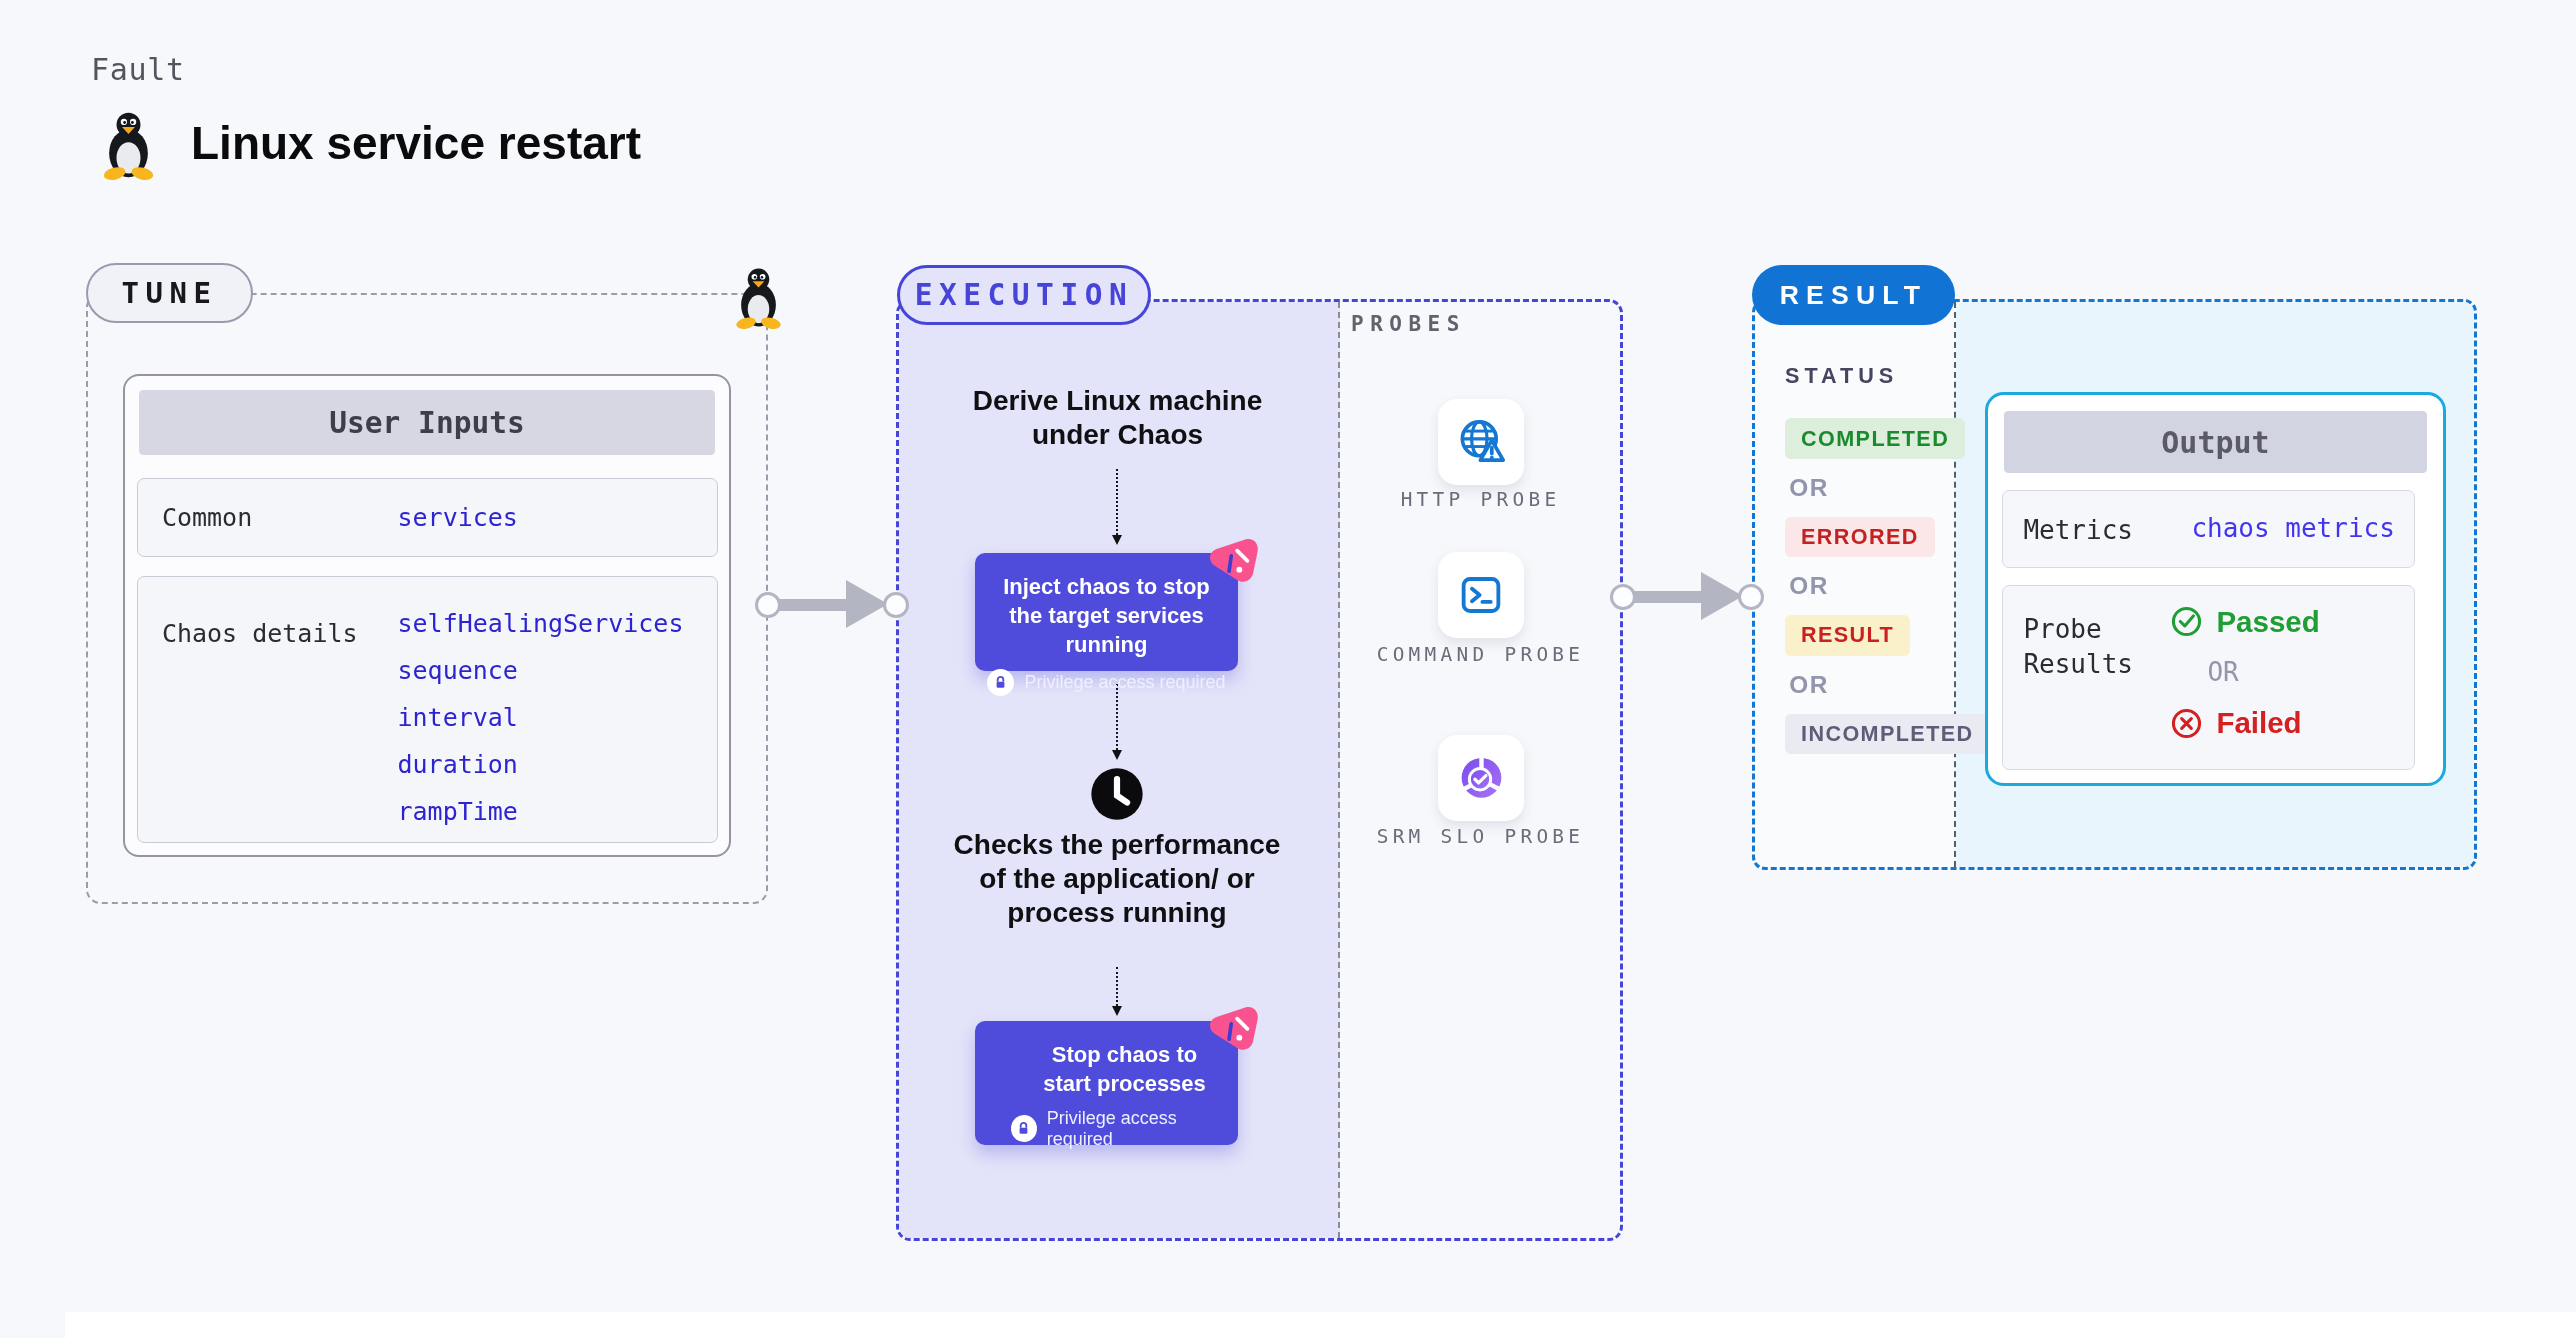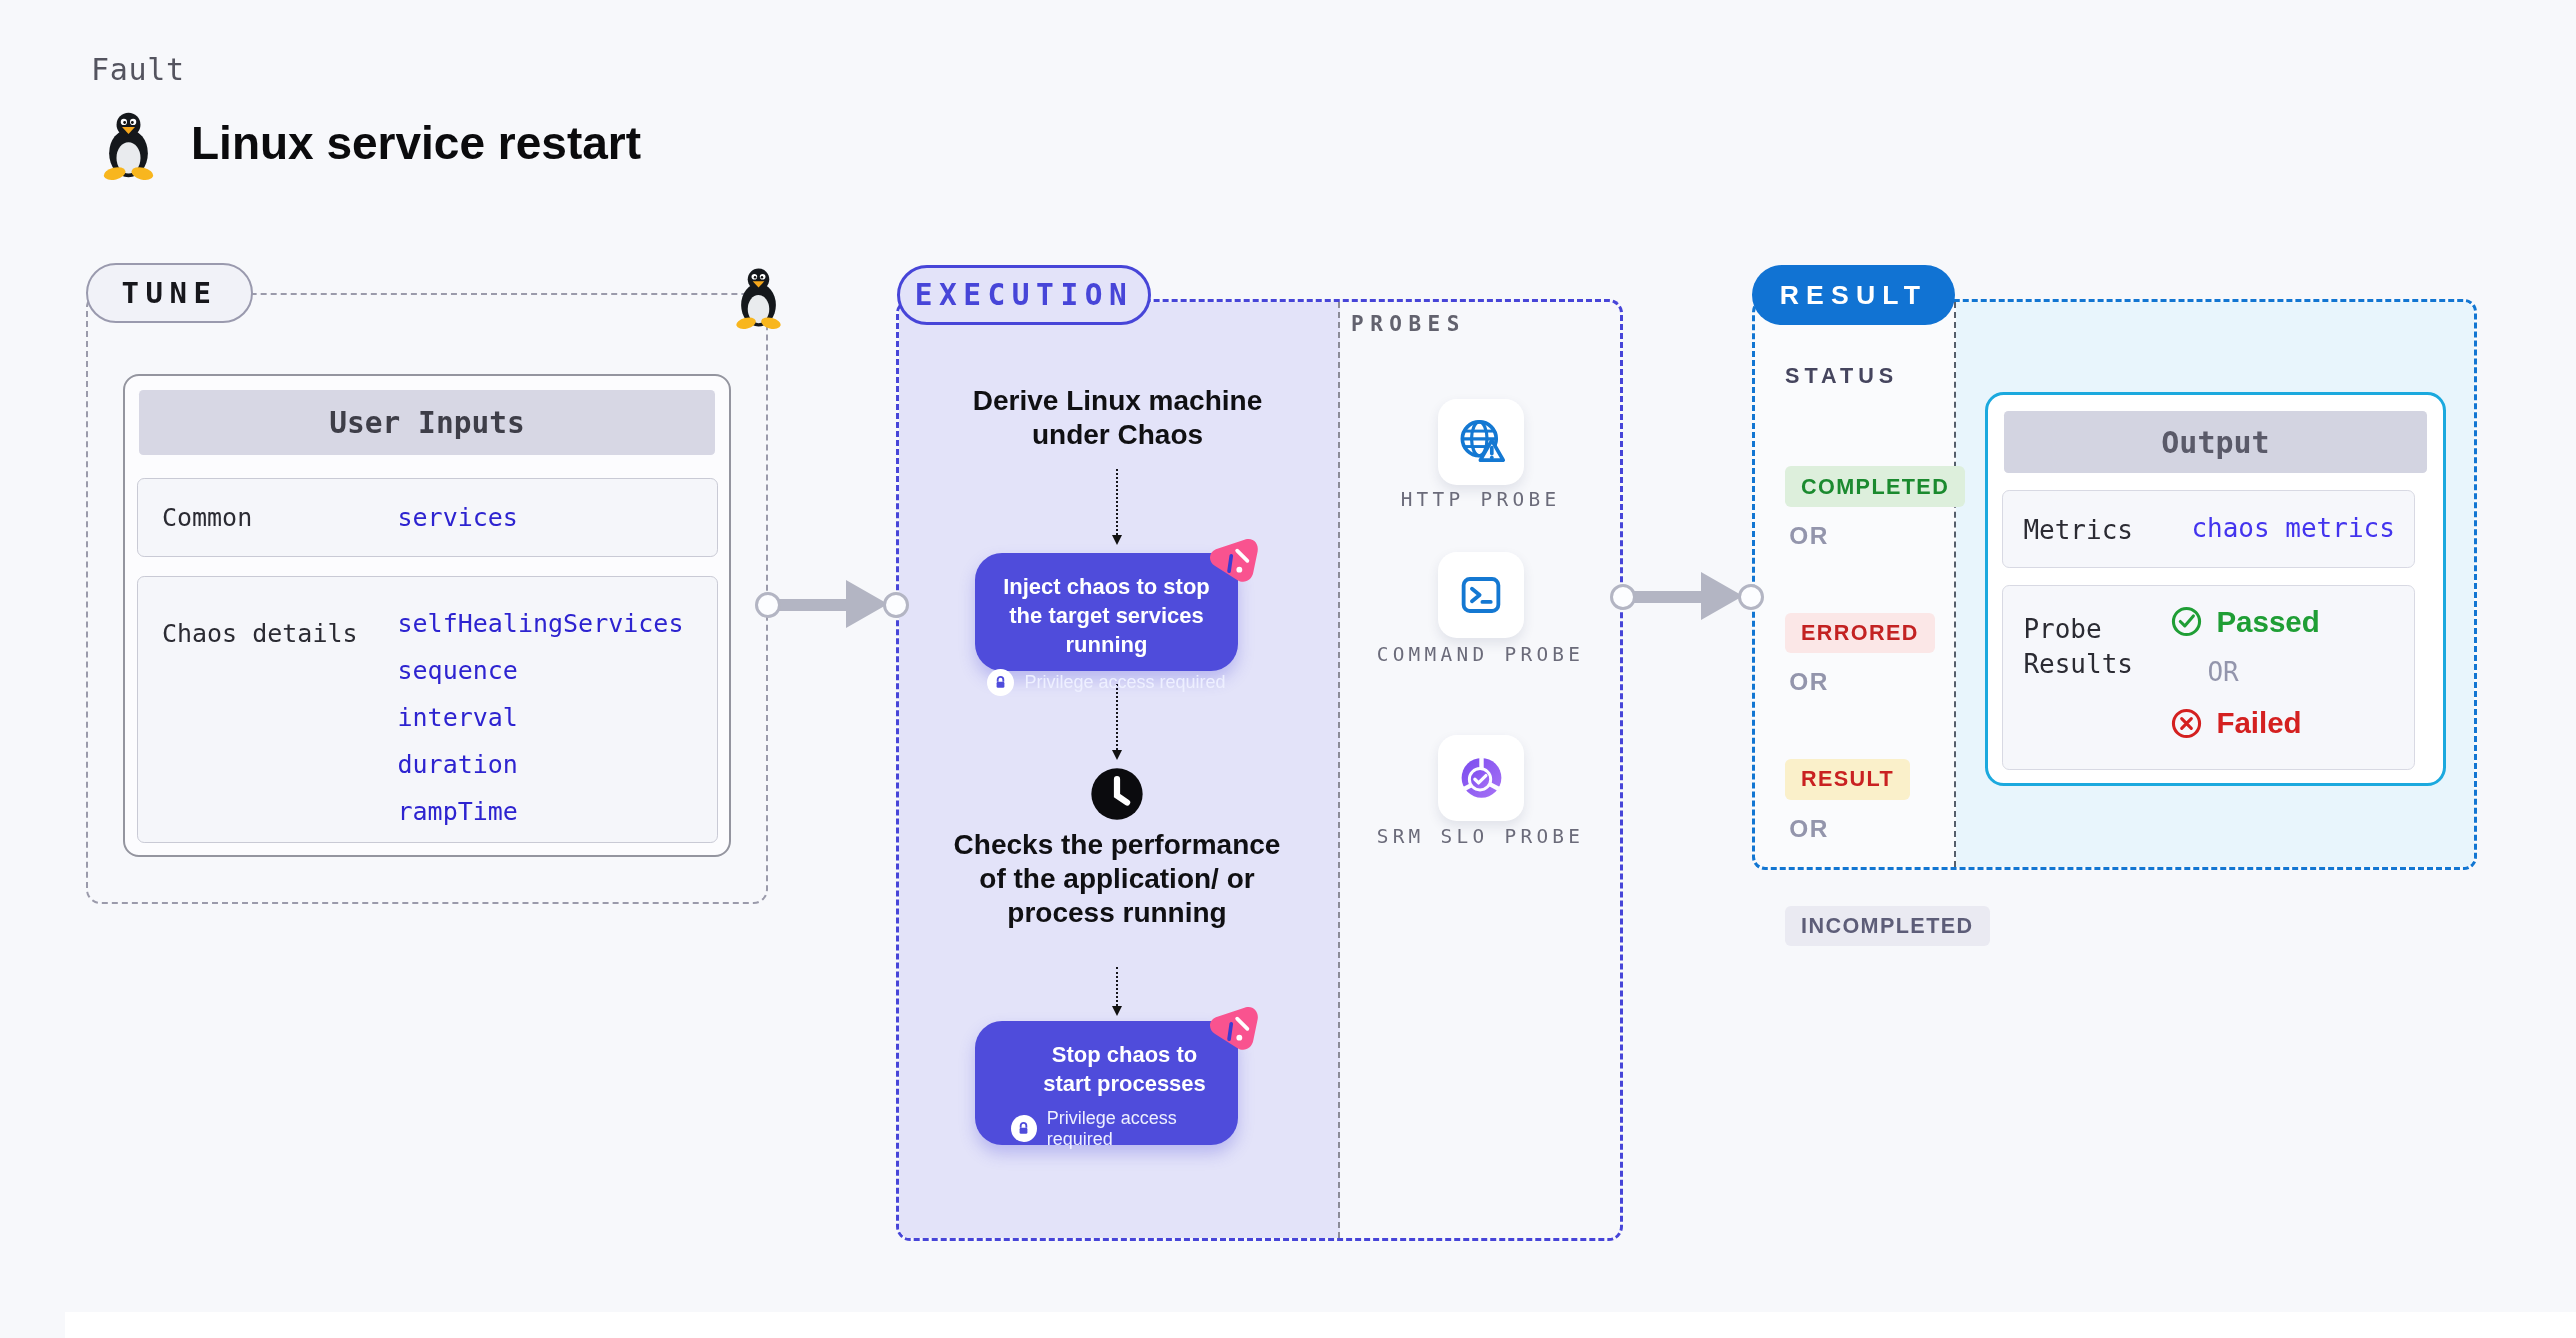--- a/index.html
+++ b/index.html
@@ -55,21 +55,21 @@
   .exec-box { left:896px; top:299px; width:727px; height:942px; border:3.6px dashed #4745d8; overflow:hidden; }
   .exec-fill { position:absolute; left:0; top:0; bottom:0; width:441px; background:#e3e3f9; }
   .probes-divider { position:absolute; left:439px; top:0; bottom:0; width:0; border-left:2.9px dashed #8b8b98; }
   .exec-pill { left:897px; top:265px; width:254px; height:60px; background:#e3e3f9;
                border:3.6px solid #4745d8; color:#4745d8; font-size:29.5px; }
 
   .derive-text { position:absolute; left:932px; top:384px; width:371px; text-align:center;
                  font-size:28px; font-weight:bold; color:#101013; line-height:34px; }
   .checks-text { position:absolute; left:943px; top:828px; width:348px; text-align:center;
                  font-size:28px; font-weight:bold; color:#101013; line-height:34px; }
-  .chaos-btn { position:absolute; left:975px; width:263px; border-radius:27px; background:#4f4cdb;
+  .chaos-btn { position:absolute; left:975px; width:263px; border-radius:10px; background:#4f4cdb;
                box-shadow:0 8.6px 16px rgba(79,76,219,.28); z-index:3; }
   .chaos-btn .btn-title { margin:18.7px 16px 0; text-align:center; font-size:22px; font-weight:bold;
                           color:#ffffff; line-height:29px; }
   .priv-row { display:flex; align-items:center; justify-content:center; gap:10px; margin-top:10px; }
   .lock-circle { width:27px; height:27px; border-radius:50%; background:#ffffff;
                  display:flex; align-items:center; justify-content:center; }
   .priv-text { font-size:18px; color:#eef0ff; }
   .pink-badge { position:absolute; width:66px; height:66px; z-index:4; }
   .clock-icon { position:absolute; left:1089px; top:766px; width:56px; height:56px; }
 
@@ -85,21 +85,21 @@
   
   .result-box { left:1752px; top:299px; width:725px; height:571px; border:3.6px dashed #1276d2;
                 background:#fafbfd; overflow:hidden; border-radius:13px; }
   .result-fill { position:absolute; left:201px; top:0; bottom:0; right:0; background:#e8f5fc; }
   .result-divider { position:absolute; left:199px; top:0; bottom:0; width:0; border-left:2.2px dashed #555e6b; }
   .result-pill { left:1752px; top:265px; width:203px; height:60px; background:#1173d3; color:#ffffff;
                  font-size:26.6px; font-family:"Liberation Sans", sans-serif; letter-spacing:7.2px; }
   .status-col { position:absolute; left:1785px; top:363px; display:flex; flex-direction:column;
                 align-items:flex-start; gap:15px; }
   .status-title { font-size:21.6px; font-weight:bold; letter-spacing:5px; color:#45455e; margin-bottom:14.4px; }
-  .badge { font-size:21.6px; font-weight:bold; letter-spacing:1.4px; padding:7.2px 16px; border-radius:5.8px;margin-top:48px; }
+  .badge { font-size:21.6px; font-weight:bold; letter-spacing:1.4px; padding:7.2px 16px; border-radius:5.8px; }
   .b-success { background:#ddefdc; color:#1b8a2f; }
   .b-error   { background:#fbe7e7; color:#c32222; }
   .b-queued  { background:#faf0ca; color:#c92121; }
   .b-muted   { background:#eaeaf2; color:#5d5d78; }
   .or-sep { font-size:24.4px; font-weight:600; color:#9395ac; letter-spacing:1.4px; padding-left:4.3px; }
 
   .output-card { position:absolute; left:1985px; top:392px; width:461px; height:394px; background:#ffffff;
                  border:3.6px solid #1ba9de; border-radius:18.7px; z-index:3; }
   .out-header { position:absolute; left:16px; top:16px; right:16px; height:62px; background:#d3d4e1;
                 border-radius:4.3px; display:flex; align-items:center; justify-content:center;

